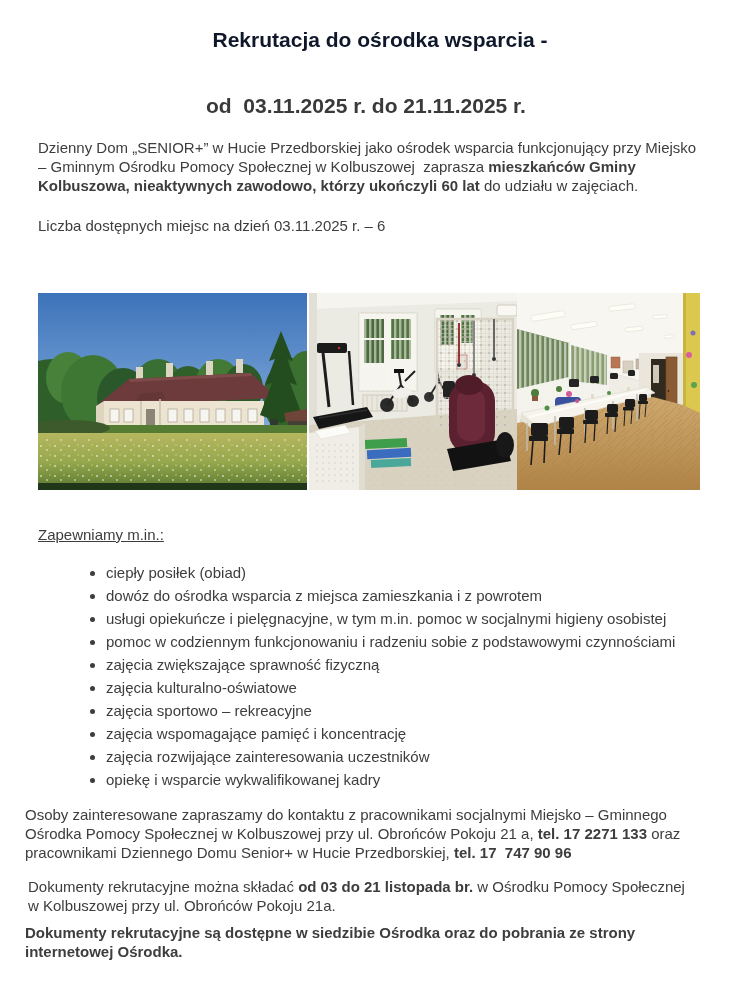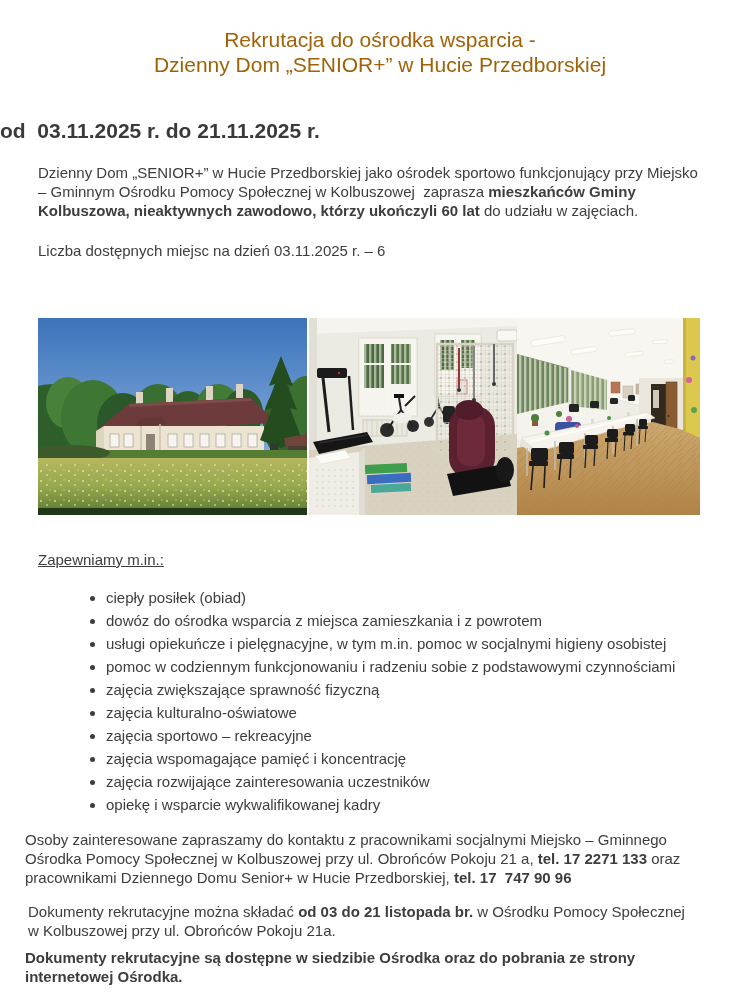--- a/index.html
+++ b/index.html
@@ -1,22 +1,22 @@
 <!DOCTYPE html>
 <html><head>
 <meta charset="utf-8">
 <style>
   html,body{margin:0;padding:0;background:#fff;}
   .page{
     width:732px;height:1000px;background:#ffffff;overflow:hidden;
     font-family:"Liberation Sans",sans-serif;color:#3d3d3d;position:relative;
   }
   .t{white-space:pre-wrap;}
-  .title{padding-top:27px;text-align:center;font-weight:normal;font-size:21px;line-height:25px;color:#a16207;margin-left:28px;}
-  .date-heading{margin-top:41px;font-weight:bold;font-size:21px;line-height:25px;color:#3a3a3a;}
+  .title{padding-top:27px;text-align:center;font-weight:bold;font-size:21px;line-height:25px;color:#0f172a;margin-left:28px;}
+  .date-heading{margin-top:41px;text-align:center;font-weight:bold;font-size:21px;line-height:25px;color:#3a3a3a;}
   .body-par{font-size:15px;line-height:19px;margin:0 34px 0 38px;}
   .intro{margin-top:20px;}
   .places{margin-top:21px;}
   .b{font-weight:bold;}
   .photos{margin:58px 0 0 38px;width:662px;height:197px;display:flex;gap:2px;}
   .photos svg{display:block;}
   .services-heading{margin-top:35px;font-size:15px;line-height:19px;margin-left:38px;text-decoration:underline;}
   ul.services{margin:19px 0 0 38px;padding:0 0 0 64px;font-size:15px;line-height:19px;}
   ul.services li{margin:4px;padding:0;}
   .bottom-par{font-size:15px;line-height:19px;margin:0 42px 0 25px;}
@@ -24,26 +24,25 @@
   .docs1{margin-top:15px;margin-left:28px;}
   .docs2{margin-top:8px;font-weight:bold;}
 </style>
 </head>
 <body>
 
 <div class="page">
 
   <div class="title">
     <div>Rekrutacja do ośrodka wsparcia -</div>
-    <div>Dzienny Dom „SENIOR+” w Hucie Przedborskiej</div>
   </div>
 
   <div class="date-heading t">od  03.11.2025 r. do 21.11.2025 r.</div>
 
-  <p class="body-par intro t"><span>Dzienny Dom „SENIOR+” w Hucie Przedborskiej jako ośrodek sportowo funkcjonujący przy Miejsko – Gminnym Ośrodku Pomocy Społecznej w Kolbuszowej  zaprasza </span><span class="b">mieszkańców Gminy Kolbuszowa, nieaktywnych zawodowo, którzy ukończyli 60 lat</span><span> do udziału w zajęciach.</span></p>
+  <p class="body-par intro t"><span>Dzienny Dom „SENIOR+” w Hucie Przedborskiej jako ośrodek wsparcia funkcjonujący przy Miejsko – Gminnym Ośrodku Pomocy Społecznej w Kolbuszowej  zaprasza </span><span class="b">mieszkańców Gminy Kolbuszowa, nieaktywnych zawodowo, którzy ukończyli 60 lat</span><span> do udziału w zajęciach.</span></p>
 
   <p class="body-par places t">Liczba dostępnych miejsc na dzień 03.11.2025 r. – 6</p>
 
   <div class="photos">
 
     <svg width="269" height="197" viewBox="0 0 269 197" preserveAspectRatio="none" role="img">
       <defs>
         <linearGradient id="L-sky" x1="0" y1="0" x2="0" y2="1">
           <stop offset="0" stop-color="#3d73ba"></stop>
             <stop offset="1" stop-color="#82abdb"></stop>

